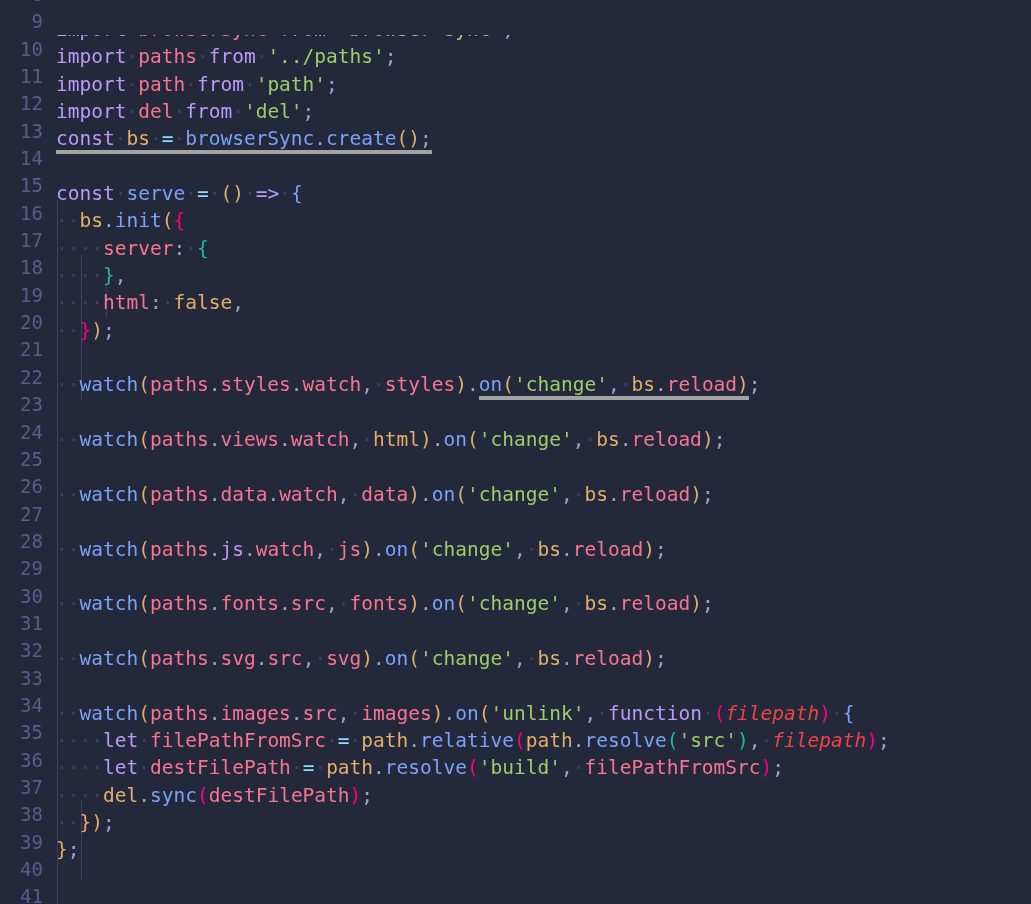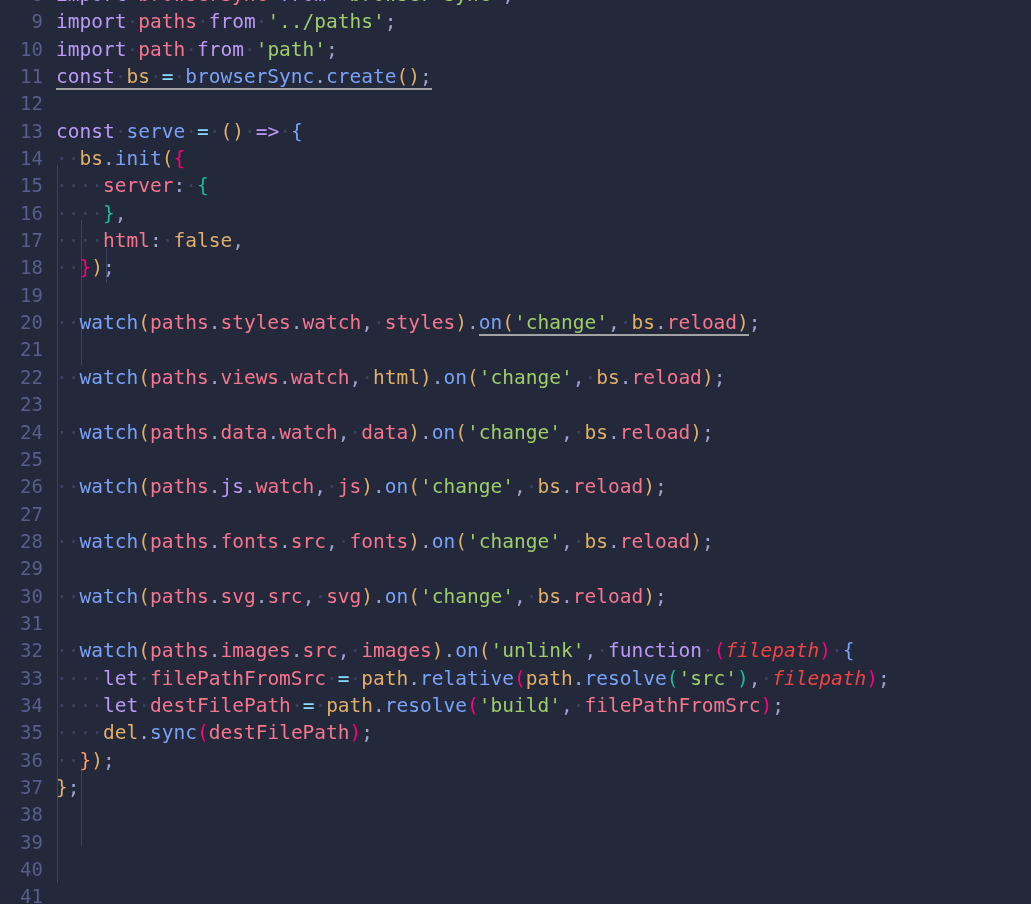--- a/index.html
+++ b/index.html
@@ -31,20 +31,21 @@
     color:#565f89;
     letter-spacing:0px;
     white-space:nowrap;
   }
   
   .codearea {
     position:relative;
     flex:1 1 auto;
     overflow:hidden;
     background:#24283b;
+    margin-top:35px;
   }
   .line {
     height:27.35px;
     line-height:27.35px;
     font-size:19.5px;
     white-space:pre;
     color:#a9b1d6;
     letter-spacing:0.0px;
     position:relative;
   }
@@ -66,21 +67,21 @@
   .num     { color:#ff9e64; }
   .tan     { color:#e0af68; }            
   .punct   { color:#9aa5ce; }            
   .prop    { color:#bb9af7; }
   .param   { color:#ef4444; font-style:italic; }  
   .br1     { color:#e0af68; }            
   .br2     { color:#ff007c; }            
   .br3     { color:#1abc9c; }            
   .brblue  { color:#7aa2f7; }
   
-  .uline { border-bottom:2px solid #a3a3a3; padding-bottom:0px; }
+  .uline { border-bottom:4px solid #a3a3a3; padding-bottom:0px; }
   
   .dotline { border-bottom:2px dotted #565f89; }
   
   #scroller { position:relative; top:-19px; }
   .gutter-inner { position:relative; top:-19px; }
 </style>
 </head>
 <body>
 
 <div id="editor">
@@ -134,20 +135,21 @@
     </div>
 
     <div id="scroller">
 
       <div class="line"><span class="kw">import</span><span class="ws">·</span><span class="var">browserSync</span><span class="ws">·</span><span class="kw">from</span><span class="ws">·</span><span class="str">'browser-sync'</span><span class="punct">;</span></div>
 
       <div class="line"><span class="kw">import</span><span class="ws">·</span><span class="var">paths</span><span class="ws">·</span><span class="kw">from</span><span class="ws">·</span><span class="str">'../paths'</span><span class="punct">;</span></div>
 
       <div class="line"><span class="kw">import</span><span class="ws">·</span><span class="var">path</span><span class="ws">·</span><span class="kw">from</span><span class="ws">·</span><span class="str">'path'</span><span class="punct">;</span></div>
 
+      <div class="line"><span class="kw">import</span><span class="ws">·</span><span class="var">del</span><span class="ws">·</span><span class="kw">from</span><span class="ws">·</span><span class="str">'del'</span><span class="punct">;</span></div>
 
 
       <div class="line"><span class="uline"><span class="kw">const</span><span class="ws">·</span><span class="tan">bs</span><span class="ws">·</span><span class="cyan">=</span><span class="ws">·</span><span class="fn">browserSync</span><span class="punct">.</span><span class="fn">create</span><span class="br1">()</span><span class="punct">;</span></span></div>
 
       <div class="line"> </div>
 
       <div class="line"><span class="kw">const</span><span class="ws">·</span><span class="fn">serve</span><span class="ws">·</span><span class="cyan">=</span><span class="ws">·</span><span class="br1">()</span><span class="ws">·</span><span class="kw">=&gt;</span><span class="ws">·</span><span class="brblue">{</span></div>
 
       <div class="line"><span class="ws">·</span><span class="ws">·</span><span class="tan">bs</span><span class="punct">.</span><span class="fn">init</span><span class="br1">(</span><span class="br2">{</span></div>
 

